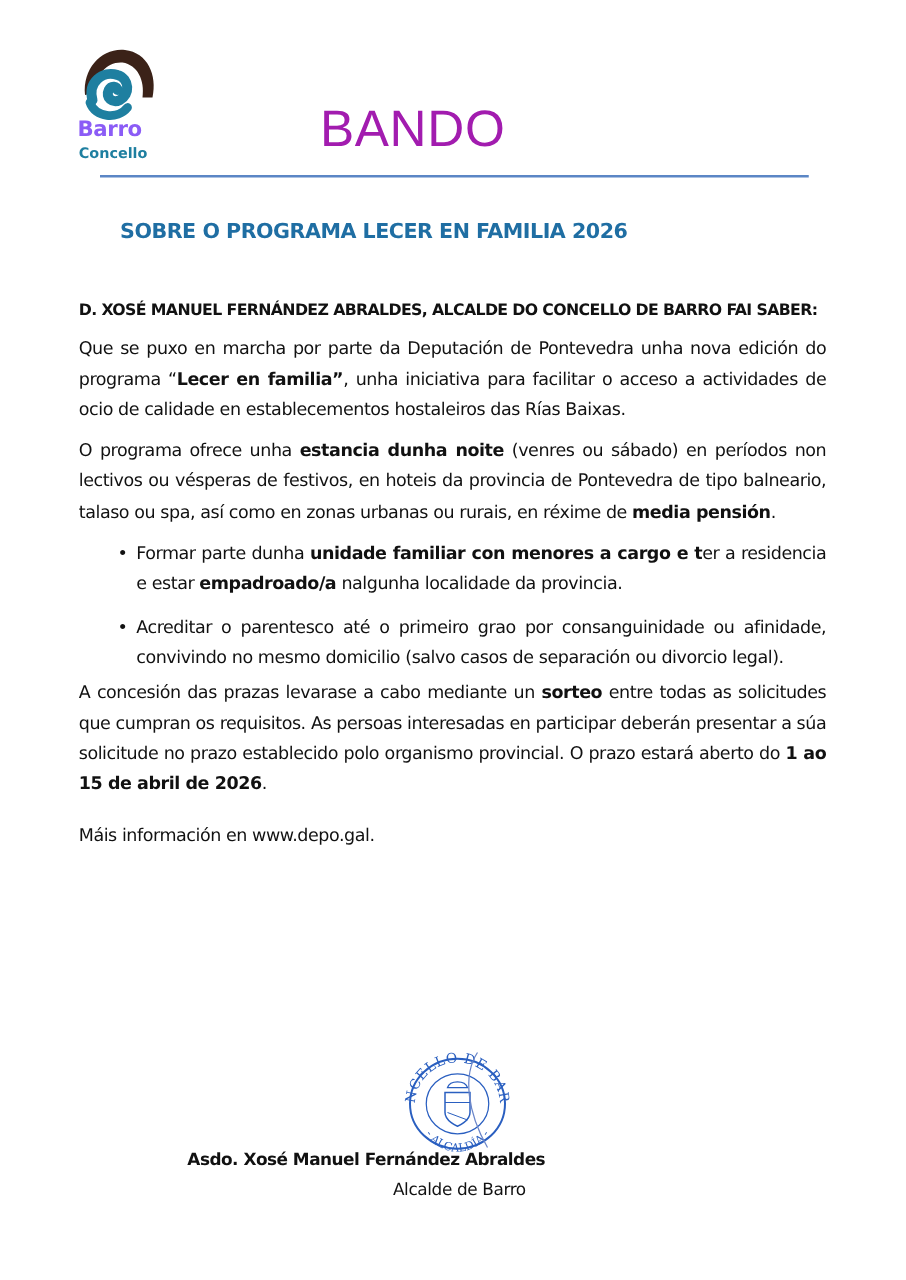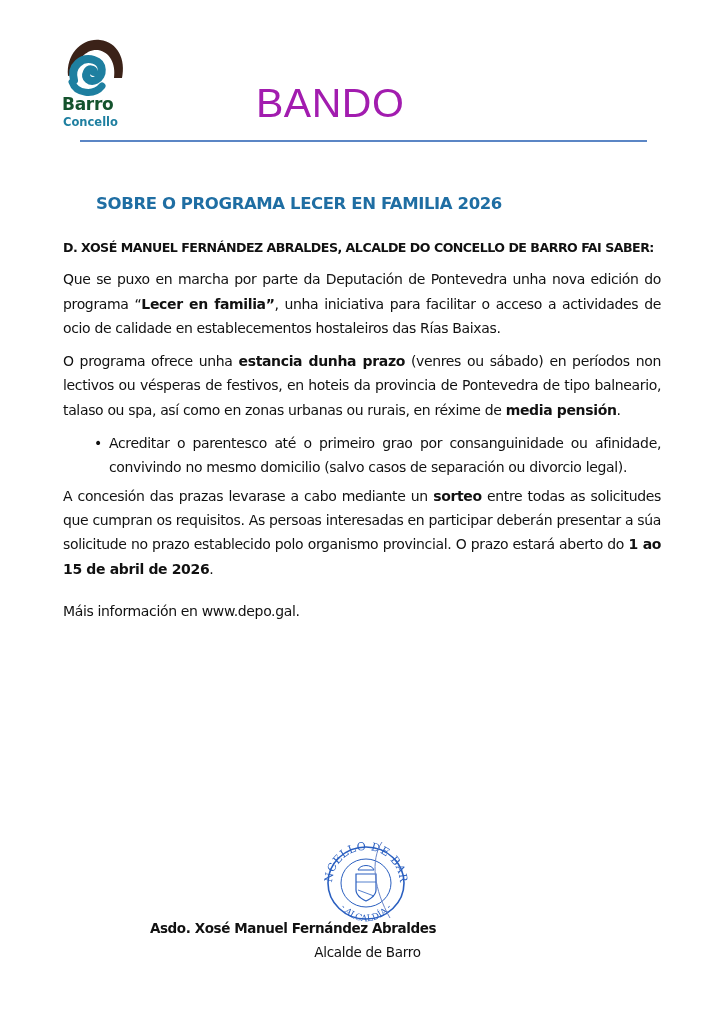--- a/index.html
+++ b/index.html
@@ -1,28 +1,28 @@
 <!DOCTYPE html>
 <html><head>
 <meta charset="utf-8">
 <style>
   html, body { margin: 0; padding: 0; background: #ffffff; }
   body { width: 725px; height: 1024px; position: relative; overflow: hidden;
          font-family: "Liberation Sans", sans-serif; color: #111; }
   .logo { position: absolute; left: 62px; top: 36px; width: 80px; height: 100px; }
   .logo-word1 { position: absolute; left: 0; top: 58px; font-family: "DejaVu Sans", sans-serif;
-                font-weight: bold; font-size: 17px; color: #14532d; letter-spacing: -0.3px; }
+                font-weight: bold; font-size: 17px; color: #8b5cf6; letter-spacing: -0.3px; }
   .logo-word2 { position: absolute; left: 1px; top: 79px; font-family: "DejaVu Sans", sans-serif;
                 font-size: 11.5px; color: #1e7fa0; font-weight: bold; }
   .bando { position: absolute; left: 256px; top: 80px; font-family: "Liberation Sans", sans-serif;
            font-size: 41px; color: #a21caf; letter-spacing: 0.5px; }
   .rule { position: absolute; left: 80px; top: 140px; width: 567px; height: 2px; background: #5b86c5; }
   .subtitle { position: absolute; left: 0; width: 598px; top: 175px; text-align: center;
               font-family: "DejaVu Sans", sans-serif; font-weight: bold; font-size: 16.5px; color: #1f6ea3;
-              letter-spacing: -0.4px; margin-top: 19px; }
+              letter-spacing: -0.4px; }
   .content { position: absolute; left: 63px; top: 236px; width: 598px;
              font-family: "DejaVu Sans", sans-serif; font-size: 14px; line-height: 24.3px;
              color: #111; letter-spacing: -0.35px; }
   .heading { font-weight: bold; font-size: 12.6px; margin: 0 0 7px 0; letter-spacing: -0.5px; }
   p { margin: 4px 0 9px 0; text-align: justify; }
   p.gap { margin-top: 20px; }
   b { font-weight: bold; }
   ul { margin: 0 0 8px 0; padding: 0 0 0 46px; list-style: none; }
   li { position: relative; margin: 0 0 10px 0; text-align: justify; }
   li::before { content: "•"; position: absolute; left: -15px; top: 0; }
@@ -49,24 +49,25 @@
 <div class="bando">BANDO</div>
 <div class="rule"></div>
 
 <div class="subtitle">SOBRE O PROGRAMA LECER EN FAMILIA 2026</div>
 
 <div class="content">
   <div class="heading">D. XOSÉ MANUEL FERNÁNDEZ ABRALDES, ALCALDE DO CONCELLO DE BARRO FAI SABER:</div>
 
   <p><span>Que se puxo en marcha por parte da Deputación de Pontevedra unha nova edición do programa “</span><b>Lecer en familia”</b><span>, unha iniciativa para facilitar o acceso a actividades de ocio de calidade en establecementos hostaleiros das Rías Baixas.</span></p>
 
-  <p><span>O programa ofrece unha </span><b>estancia dunha prazo</b><span> (venres ou sábado) en períodos non lectivos ou vésperas de festivos, en hoteis da provincia de Pontevedra de tipo balneario, talaso ou spa, así como en zonas urbanas ou rurais, en réxime de </span><b>media pensión</b><span>.</span></p>
+  <p><span>O programa ofrece unha </span><b>estancia dunha noite</b><span> (venres ou sábado) en períodos non lectivos ou vésperas de festivos, en hoteis da provincia de Pontevedra de tipo balneario, talaso ou spa, así como en zonas urbanas ou rurais, en réxime de </span><b>media pensión</b><span>.</span></p>
 
 
   <ul>
+    <li><span>Formar parte dunha </span><b>unidade familiar con menores a cargo e t</b><span>er a residencia e estar </span><b>empadroado/a</b><span> nalgunha localidade da provincia.</span></li>
     <li><span>Acreditar o parentesco até o primeiro grao por consanguinidade ou afinidade, convivindo no mesmo domicilio (salvo casos de separación ou divorcio legal).</span></li>
   </ul>
 
   <p class="plain" style="margin-top:-6px;"><span>A concesión das prazas levarase a cabo mediante un </span><b>sorteo</b><span> entre todas as solicitudes que cumpran os requisitos. As persoas interesadas en participar deberán presentar a súa solicitude no prazo establecido polo organismo provincial. O prazo estará aberto do </span><b>1 ao 15 de abril de 2026</b><span>.</span></p>
 
   <p class="plain">Máis información en www.depo.gal.</p>
 </div>
 
 <div class="seal">
   <svg width="108" height="82" viewBox="0 0 108 82">

